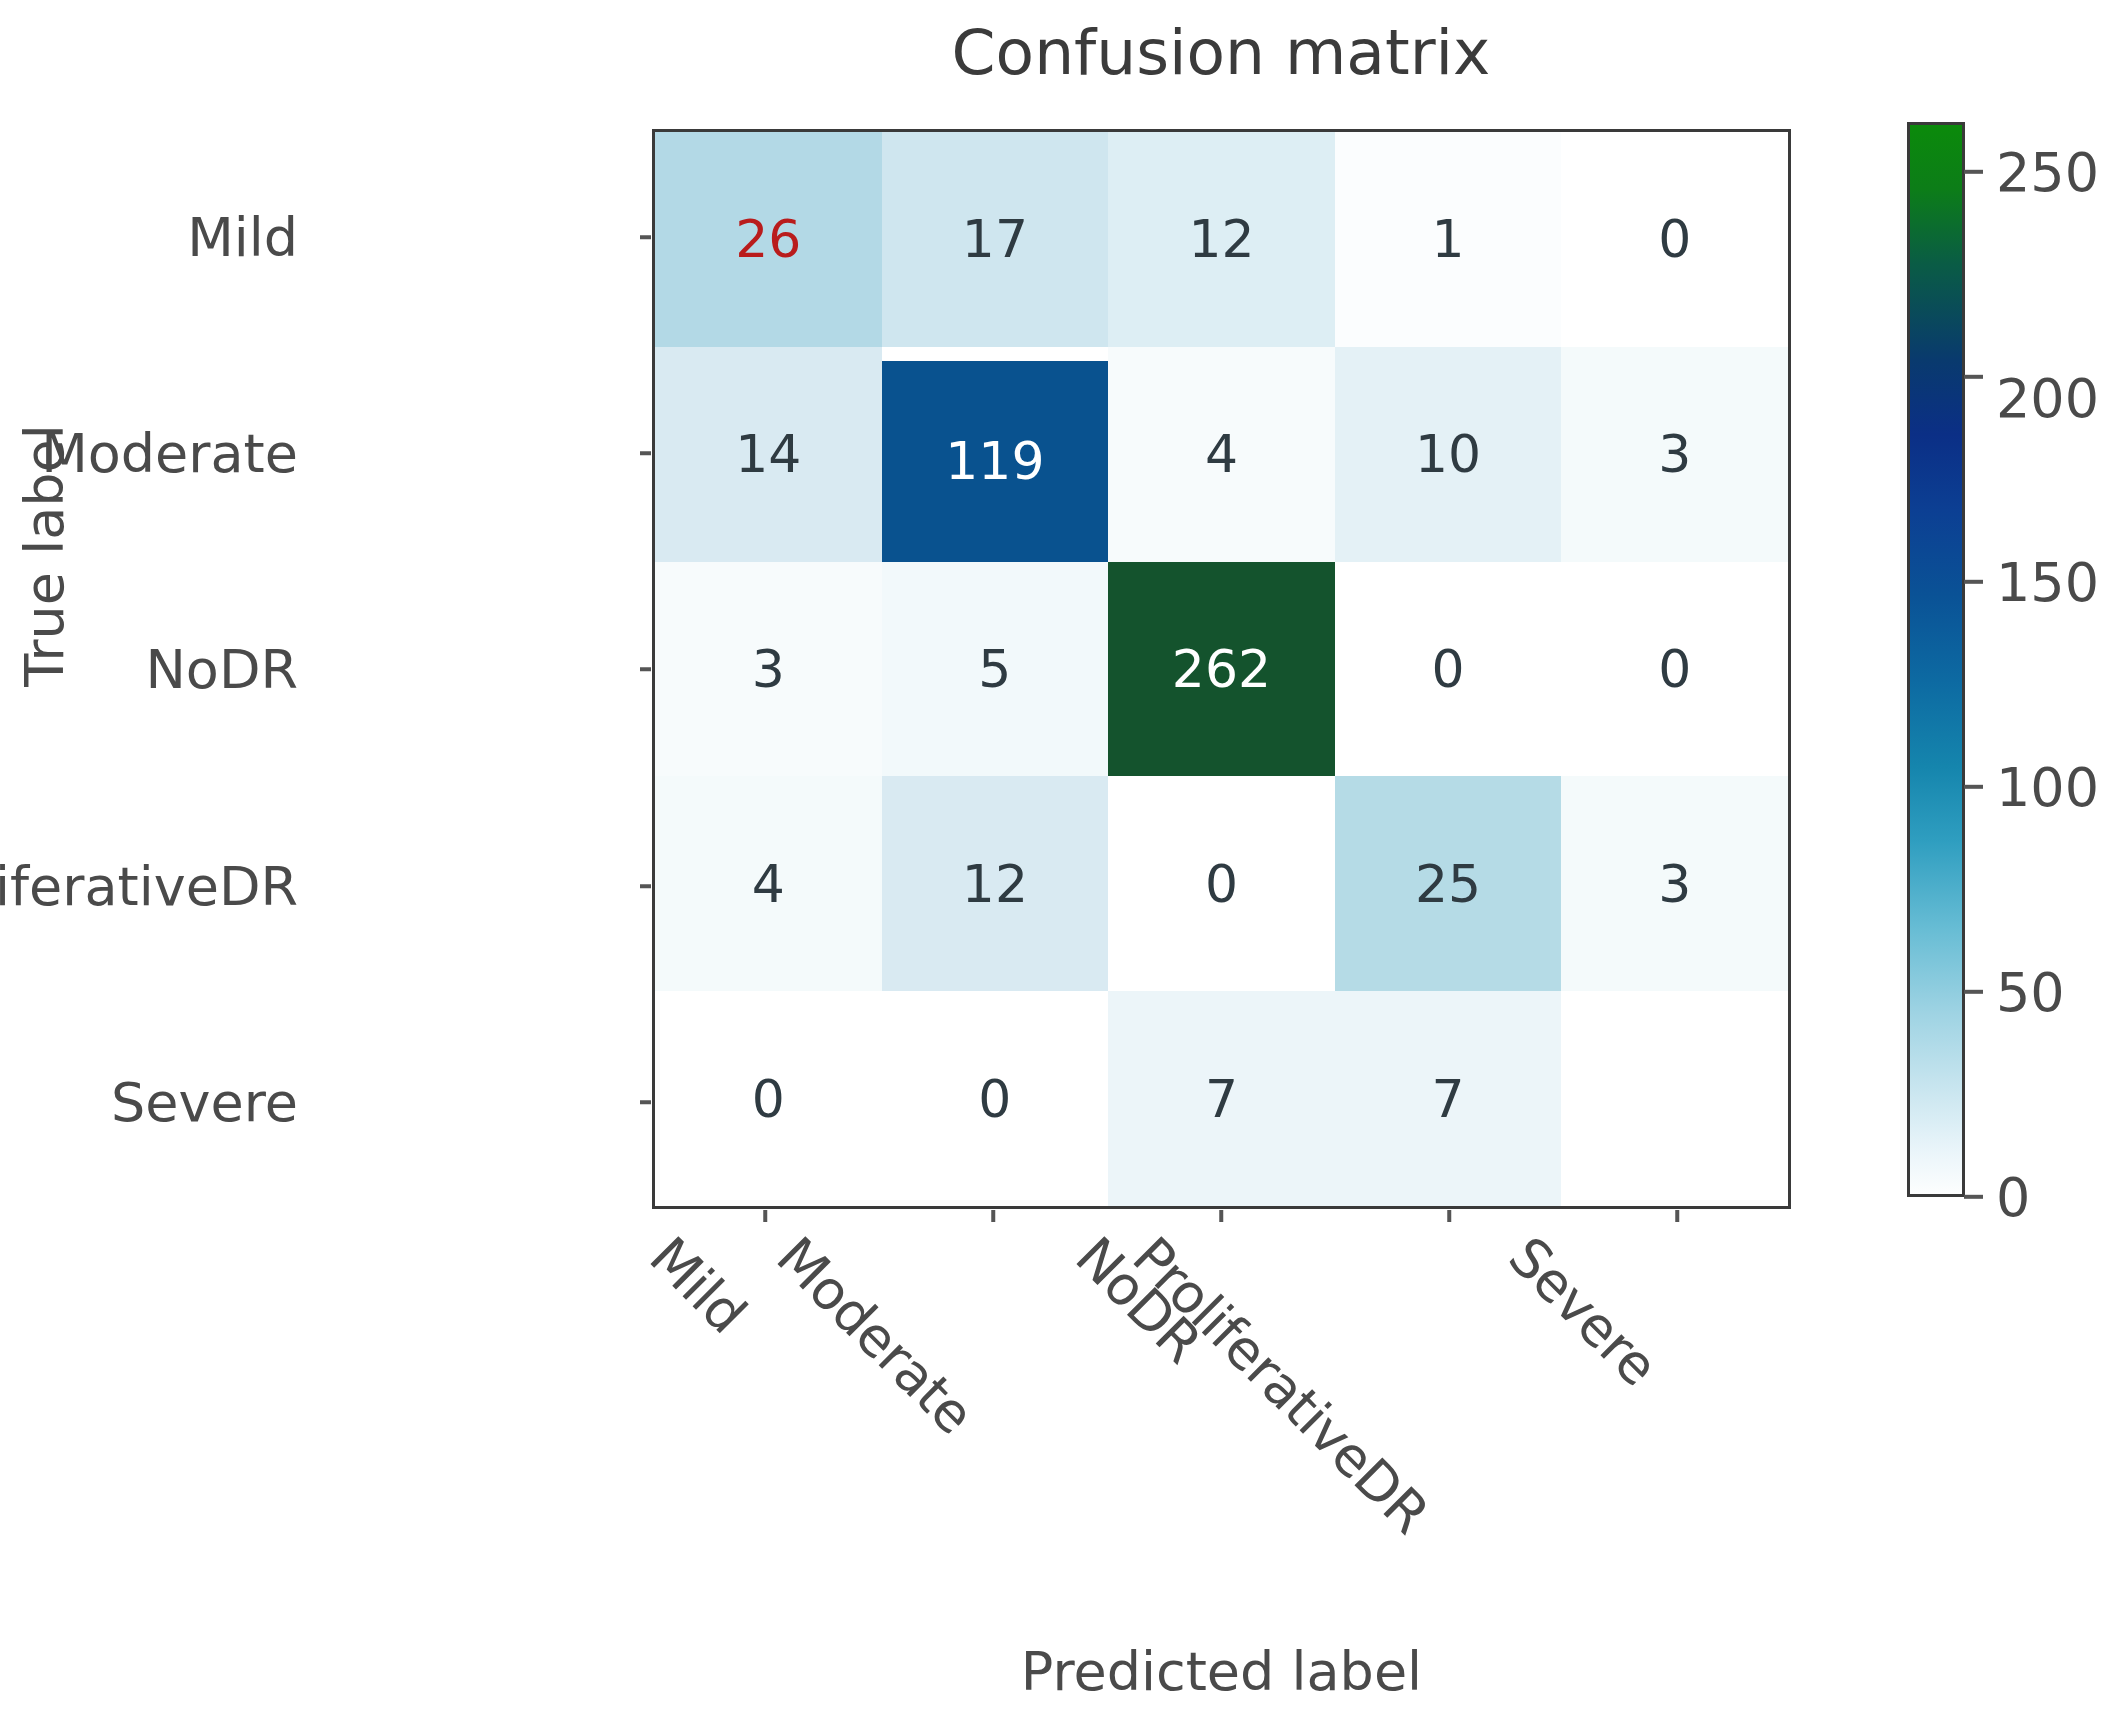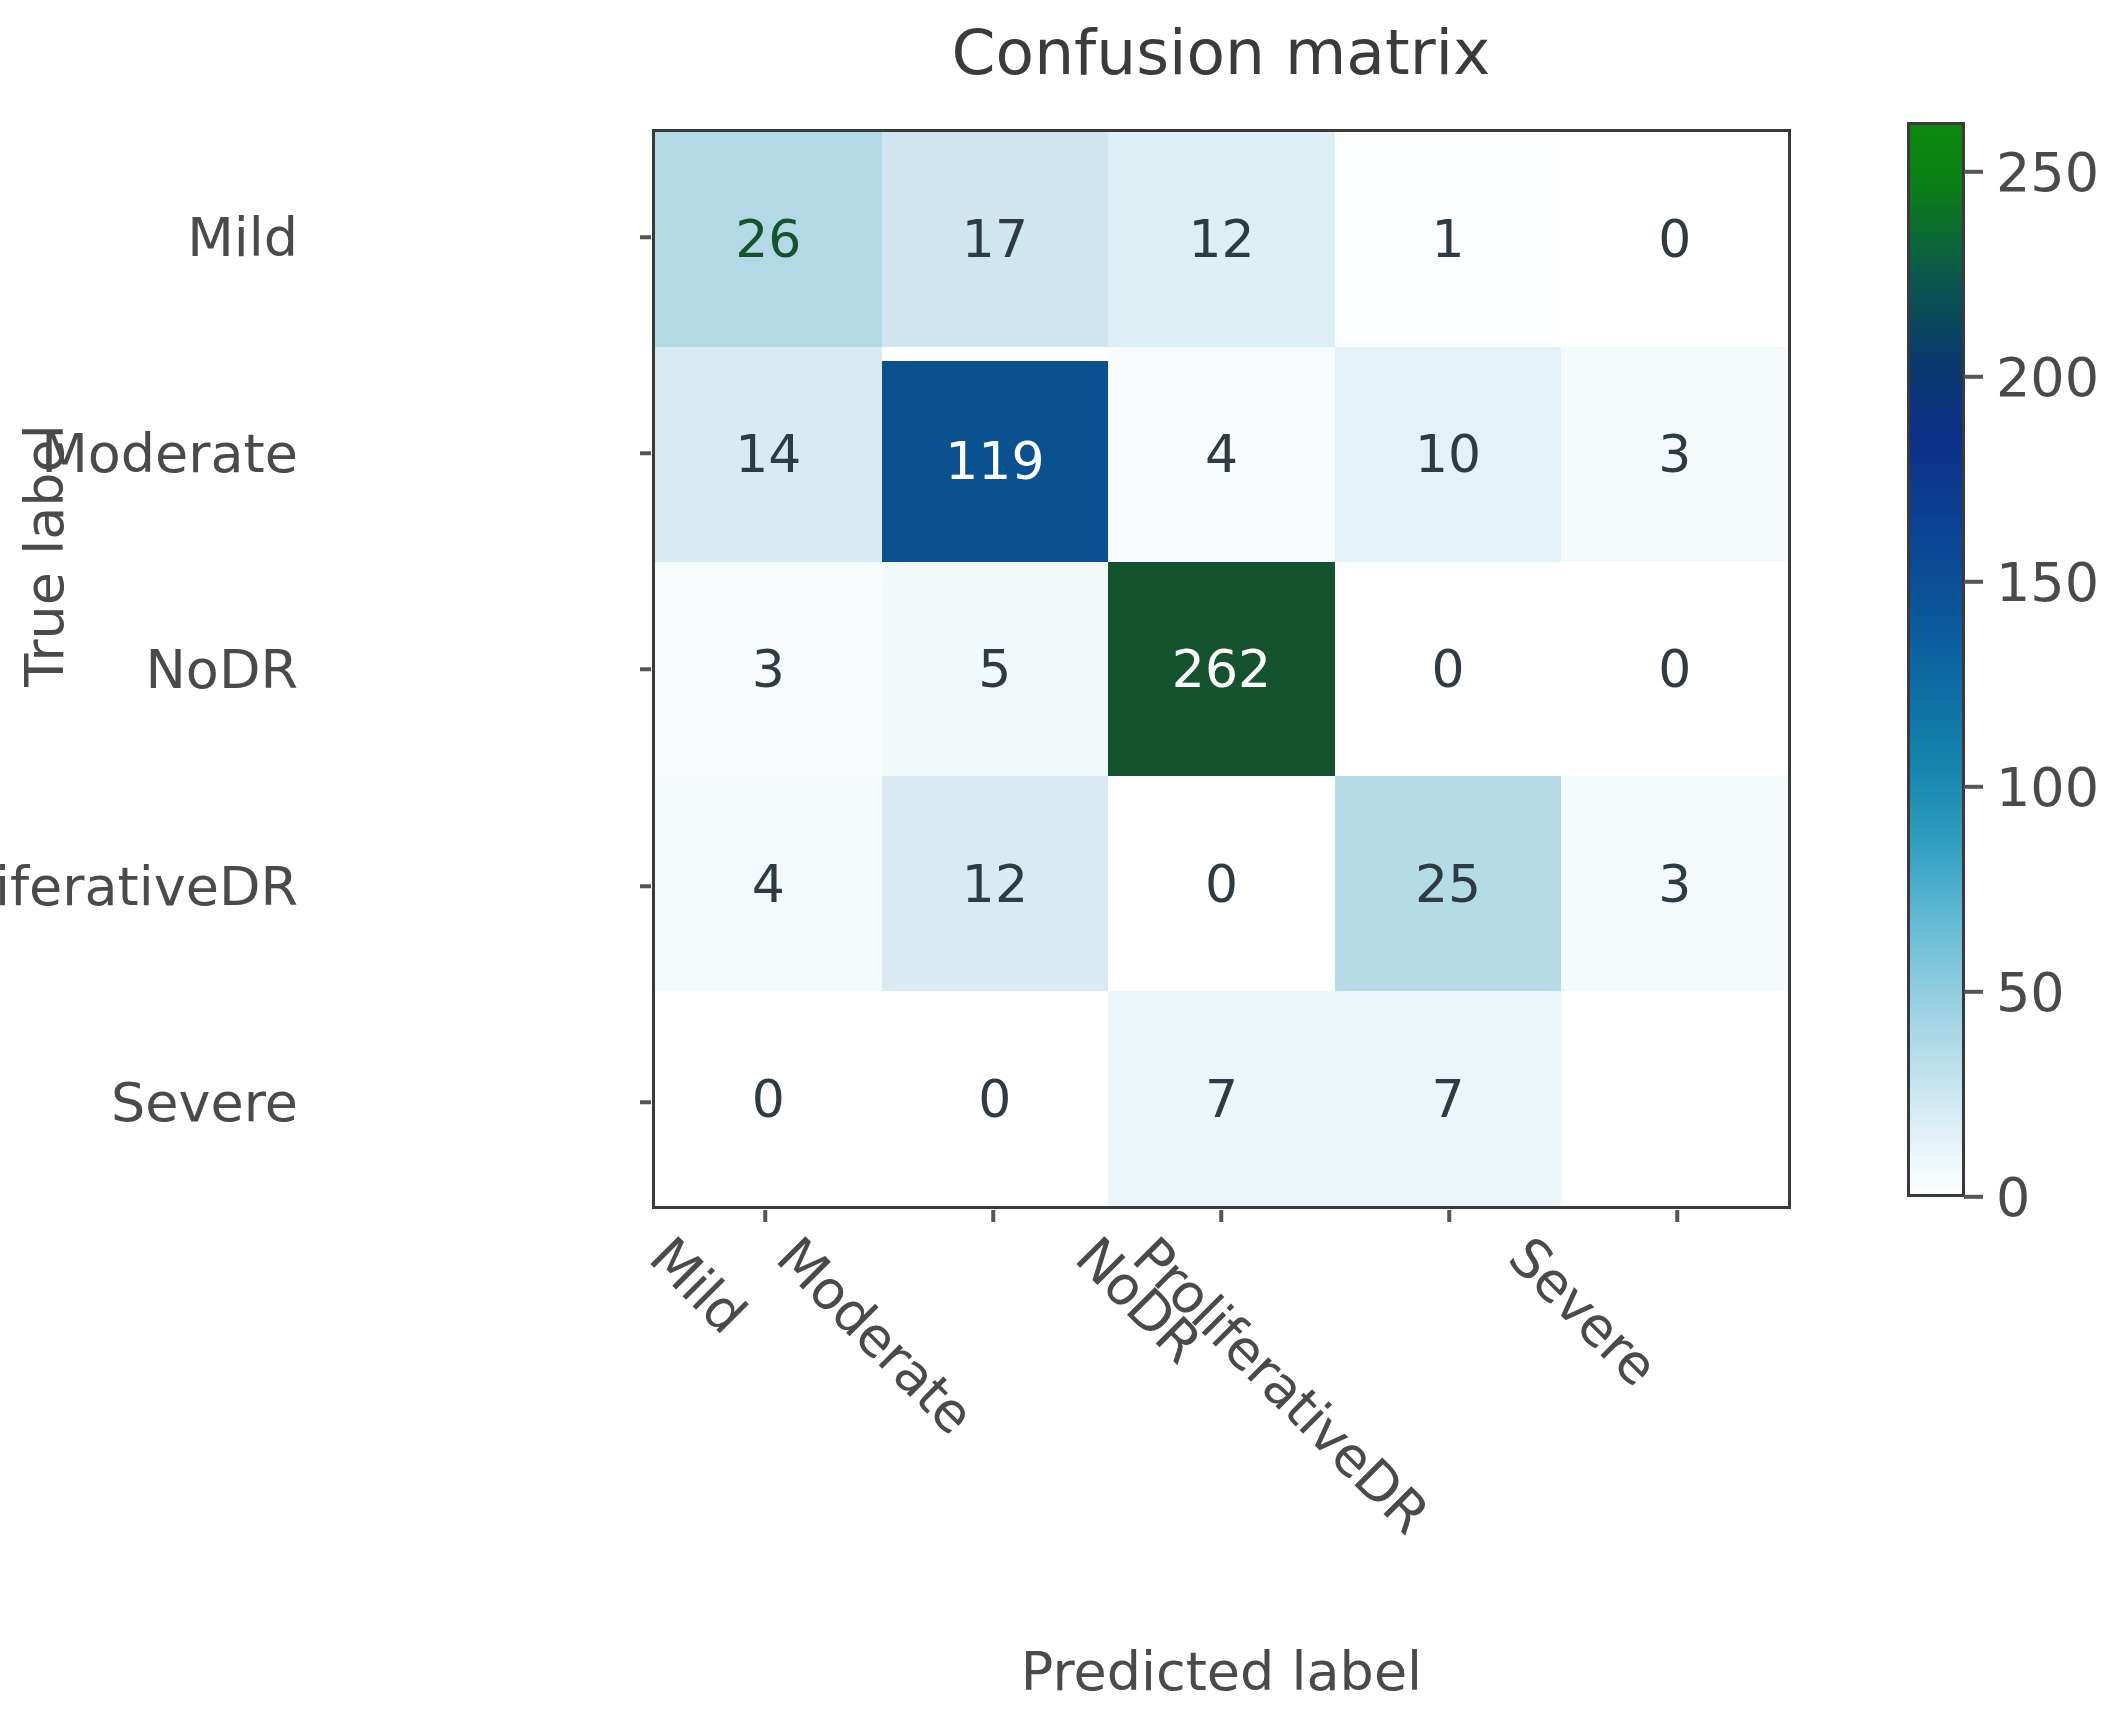--- a/index.html
+++ b/index.html
@@ -171,21 +171,21 @@
 <body>
 
 <div id="root">
 
   <div id="chart-title">Confusion matrix</div>
 
   <div id="ylabel">True label</div>
 
   <div id="matrix-area">
     <div id="matrix-grid">
-        <div class="cell" style="background: rgb(179, 217, 230); color: #14532d;">
+        <div class="cell" style="background: rgb(179, 217, 230); color: #b91c1c;">
           <span>26</span>
         </div>
         <div class="cell" style="background: rgb(207, 230, 239); color: rgb(47, 59, 66);">
           <span>17</span>
         </div>
         <div class="cell" style="background: rgb(221, 238, 244); color: rgb(47, 59, 66);">
           <span>12</span>
         </div>
         <div class="cell" style="background: rgb(251, 253, 254); color: rgb(47, 59, 66);">
           <span>1</span>
@@ -286,19 +286,19 @@
   <div id="cbtick-container">
       <div class="cbtickmark" style="top: 1197px;"></div>
       <div class="cbtick" style="top: 1197px;">0</div>
       <div class="cbtickmark" style="top: 992px;"></div>
       <div class="cbtick" style="top: 992px;">50</div>
       <div class="cbtickmark" style="top: 787px;"></div>
       <div class="cbtick" style="top: 787px;">100</div>
       <div class="cbtickmark" style="top: 582px;"></div>
       <div class="cbtick" style="top: 582px;">150</div>
       <div class="cbtickmark" style="top: 377px;"></div>
-      <div class="cbtick" style="top: 377px;">200</div>
+      <div class="cbtick" style="top: 398px;">200</div>
       <div class="cbtickmark" style="top: 172px;"></div>
       <div class="cbtick" style="top: 172px;">250</div>
     </div>
 
 </div>
 
 
 </body></html>

